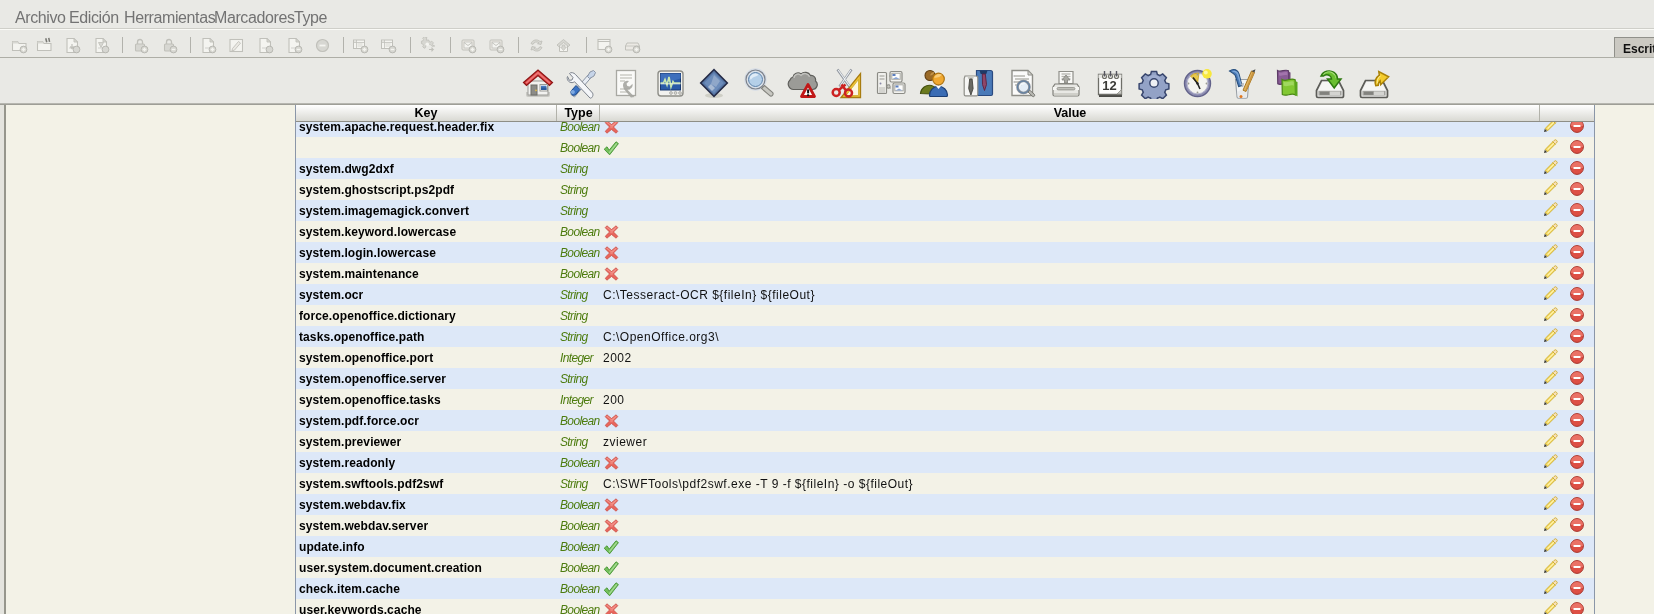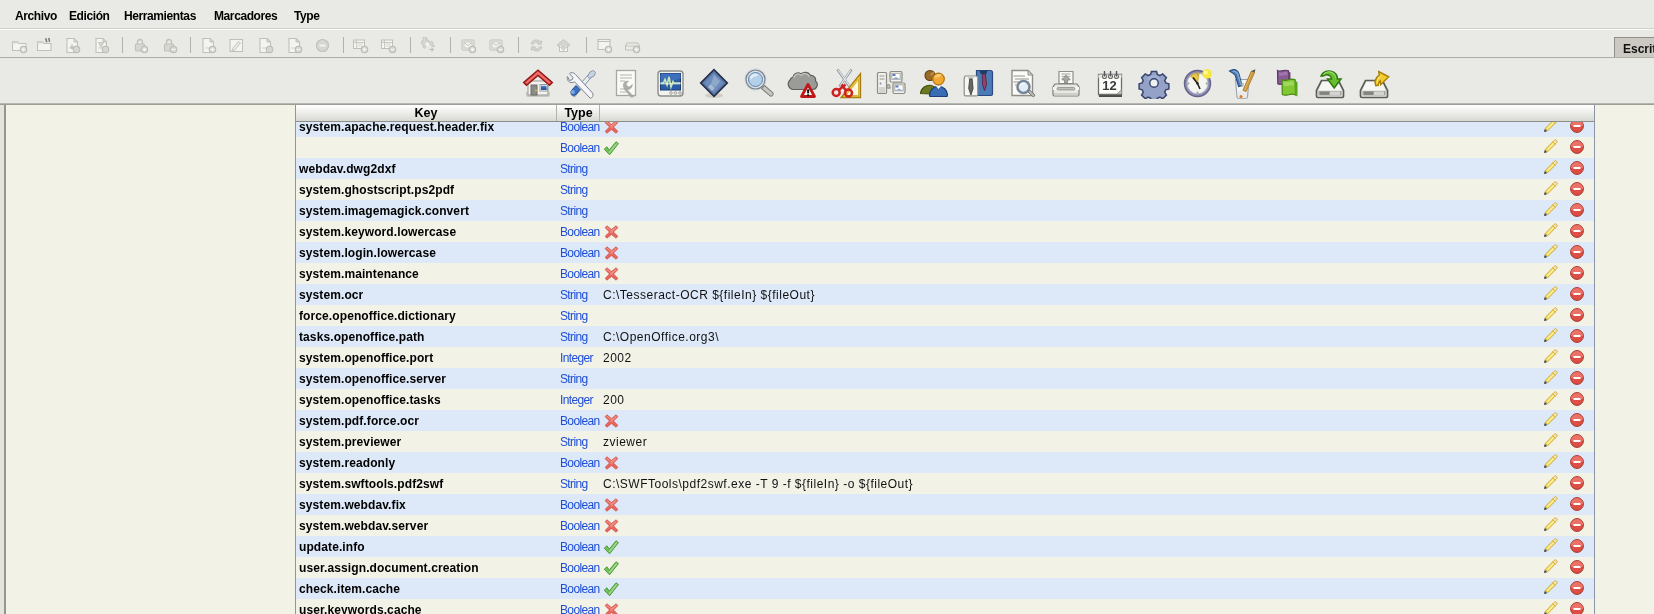--- a/index.html
+++ b/index.html
@@ -1,38 +1,38 @@
 <!DOCTYPE html>
 <html><head><meta charset="utf-8">
 <style>
 * { margin:0; padding:0; box-sizing:border-box; }
 html,body { width:1654px; height:614px; overflow:hidden; }
 body { font-family:"Liberation Sans", sans-serif; background:#f3f2e7; position:relative; }
 .top { position:absolute; left:0; top:0; width:1654px; height:105px; background:#e9e9e5; }
 .menubar { position:absolute; left:0; top:0; width:1654px; height:29px;
   border-bottom:1px solid #cfcfc9; }
 .menubar:after { content:""; position:absolute; left:0; top:29px; width:1654px; height:1px; background:#fafaf6; }
-.menu { position:absolute; top:9px; font-size:12px; font-weight:bold; color:#000000; letter-spacing:-0.4px; }
+.menu { position:absolute; top:9px; font-size:16px; font-weight:normal; color:#737373; letter-spacing:-0.4px; }
 .smicon { position:absolute; top:37px; width:17px; height:17px; opacity:0.9; }
 .sep { position:absolute; top:37px; width:1px; height:16px; background:#b2b2ac; }
 .tab { position:absolute; left:1614px; top:37px; width:60px; height:21px; background:#cbc9c2;
   border:1px solid #90908a; border-bottom:none; font-size:12px; font-weight:bold; color:#111;
   padding:4px 0 0 8px; }
 .tabline { position:absolute; left:0; top:57px; width:1654px; height:1px; background:#aeaea6; }
 .bigicon { position:absolute; top:67px; width:32px; height:32px; }
 .topborder { position:absolute; left:0; top:103px; width:1654px; height:2px;
   background:linear-gradient(#c2c2bc,#92928a); }
 .content { position:absolute; left:0; top:105px; width:1654px; height:509px; background:#f3f2e7; }
 .leftedge { position:absolute; left:0; top:105px; width:6px; height:509px; background:#e4e4de;
   border-right:2px solid #96968c; }
 .tclip { position:absolute; left:296px; top:105px; width:1298px; height:509px; overflow:hidden; }
 .row { position:absolute; left:0; width:1298px; height:21px; }
 .row span { position:absolute; white-space:pre; }
 .k { left:3px; top:1px; line-height:21px; font-size:12px; font-weight:bold; color:#000; letter-spacing:0.1px; }
-.t { left:264px; top:1px; line-height:21px; font-size:12px; color:#1d4ed8; letter-spacing:-0.65px; }
+.t { left:264px; top:1px; line-height:21px; font-size:12px; font-style:italic; color:#4d7c0f; letter-spacing:-0.65px; }
 .v { left:307px; top:1px; line-height:21px; font-size:12px; color:#111; letter-spacing:0.5px; }
 .vi { left:307px; }
 .pi { left:1247px; top:2px; }
 .mi { left:1274px; top:3px; }
 .thead { position:absolute; left:296px; top:105px; width:1298px; height:17px;
   background:linear-gradient(#ffffff,#d9d9d3); border-bottom:1px solid #8e8e86; z-index:5; }
 .th { position:absolute; top:0; height:16px; line-height:16px; text-align:center;
   font-size:12.5px; font-weight:bold; color:#000; border-right:1px solid #b2b2aa; }
 .tbl-border { position:absolute; top:105px; width:1px; height:509px; background:#8a96a8; z-index:6; }
 </style></head>
@@ -447,21 +447,21 @@
 <path d="M4.2 10.2 L10.6 3.8 L11.4 4.6 L5 11 Z" fill="#fdf3b2"></path>
 <path d="M9.8 2.8 L11.2 1.4 A1.6 1.6 0 0 1 13.6 1.4 A1.6 1.6 0 0 1 13.6 3.8 L12.2 5.2 Z" fill="#f8e0ba" stroke="#c8a51e" stroke-width="0.8"></path>
 </svg></span>
       <span class="mi"><svg width="14" height="14" viewBox="0 0 14 14">
 <circle cx="7" cy="7" r="6.4" fill="#dd4f44" stroke="#a5352c" stroke-width="1"></circle>
 <path d="M7 0.9 A6.1 6.1 0 0 1 13.1 7 L0.9 7 A6.1 6.1 0 0 1 7 0.9 Z" fill="#ea7266"></path>
 <rect x="3.5" y="5.95" width="7" height="2.15" fill="#ffffff" rx="0.3"></rect>
 </svg></span>
     </div>
 <div class="row" style="top:53px;background:#dde8f8">
-      <span class="k">webdav.dwg2dxf</span>
+      <span class="k">system.dwg2dxf</span>
       <span class="t">String</span>
       <span class="pi"><svg width="15" height="15" viewBox="0 0 15 15">
 <path d="M1 14 L1.8 10.8 L4.2 13.2 Z" fill="#3a3a34"></path>
 <path d="M2.2 10.4 L9.8 2.8 L12.2 5.2 L4.6 12.8 Z" fill="#f5d960" stroke="#c8a51e" stroke-width="0.8"></path>
 <path d="M4.2 10.2 L10.6 3.8 L11.4 4.6 L5 11 Z" fill="#fdf3b2"></path>
 <path d="M9.8 2.8 L11.2 1.4 A1.6 1.6 0 0 1 13.6 1.4 A1.6 1.6 0 0 1 13.6 3.8 L12.2 5.2 Z" fill="#f8e0ba" stroke="#c8a51e" stroke-width="0.8"></path>
 </svg></span>
       <span class="mi"><svg width="14" height="14" viewBox="0 0 14 14">
 <circle cx="7" cy="7" r="6.4" fill="#dd4f44" stroke="#a5352c" stroke-width="1"></circle>
 <path d="M7 0.9 A6.1 6.1 0 0 1 13.1 7 L0.9 7 A6.1 6.1 0 0 1 7 0.9 Z" fill="#ea7266"></path>
@@ -777,21 +777,21 @@
 <path d="M4.2 10.2 L10.6 3.8 L11.4 4.6 L5 11 Z" fill="#fdf3b2"></path>
 <path d="M9.8 2.8 L11.2 1.4 A1.6 1.6 0 0 1 13.6 1.4 A1.6 1.6 0 0 1 13.6 3.8 L12.2 5.2 Z" fill="#f8e0ba" stroke="#c8a51e" stroke-width="0.8"></path>
 </svg></span>
       <span class="mi"><svg width="14" height="14" viewBox="0 0 14 14">
 <circle cx="7" cy="7" r="6.4" fill="#dd4f44" stroke="#a5352c" stroke-width="1"></circle>
 <path d="M7 0.9 A6.1 6.1 0 0 1 13.1 7 L0.9 7 A6.1 6.1 0 0 1 7 0.9 Z" fill="#ea7266"></path>
 <rect x="3.5" y="5.95" width="7" height="2.15" fill="#ffffff" rx="0.3"></rect>
 </svg></span>
     </div>
 <div class="row" style="top:452px;background:#f3f2e7">
-      <span class="k">user.assign.document.creation</span>
+      <span class="k">user.system.document.creation</span>
       <span class="t">Boolean</span>
       <span class="vi" style="top:4px"><svg width="16" height="15" viewBox="0 0 16 15">
 <path d="M1.2 8.2 L4 5.8 L6.2 9.2 L13 0.8 L15.4 2.6 L6.6 13.8 Z" fill="#74bf5c" stroke="#4e9b3b" stroke-width="1"></path>
 <path d="M13.2 2 L14.2 2.8 L6.5 12.5 L6 11.3 Z" fill="#a8dc96"></path>
 </svg></span>
       <span class="pi"><svg width="15" height="15" viewBox="0 0 15 15">
 <path d="M1 14 L1.8 10.8 L4.2 13.2 Z" fill="#3a3a34"></path>
 <path d="M2.2 10.4 L9.8 2.8 L12.2 5.2 L4.6 12.8 Z" fill="#f5d960" stroke="#c8a51e" stroke-width="0.8"></path>
 <path d="M4.2 10.2 L10.6 3.8 L11.4 4.6 L5 11 Z" fill="#fdf3b2"></path>
 <path d="M9.8 2.8 L11.2 1.4 A1.6 1.6 0 0 1 13.6 1.4 A1.6 1.6 0 0 1 13.6 3.8 L12.2 5.2 Z" fill="#f8e0ba" stroke="#c8a51e" stroke-width="0.8"></path>
@@ -838,16 +838,17 @@
       <span class="mi"><svg width="14" height="14" viewBox="0 0 14 14">
 <circle cx="7" cy="7" r="6.4" fill="#dd4f44" stroke="#a5352c" stroke-width="1"></circle>
 <path d="M7 0.9 A6.1 6.1 0 0 1 13.1 7 L0.9 7 A6.1 6.1 0 0 1 7 0.9 Z" fill="#ea7266"></path>
 <rect x="3.5" y="5.95" width="7" height="2.15" fill="#ffffff" rx="0.3"></rect>
 </svg></span>
     </div>
 </div>
 <div class="thead">
 <div class="th" style="left:0;width:261px">Key</div>
 <div class="th" style="left:262px;width:42px">Type</div>
+<div class="th" style="left:305px;width:939px">Value</div>
 <div class="th" style="left:1245px;width:53px;border-right:none"></div>
 </div>
 <div class="tbl-border" style="left:295px"></div>
 <div class="tbl-border" style="left:1594px"></div>
 
 </body></html>

